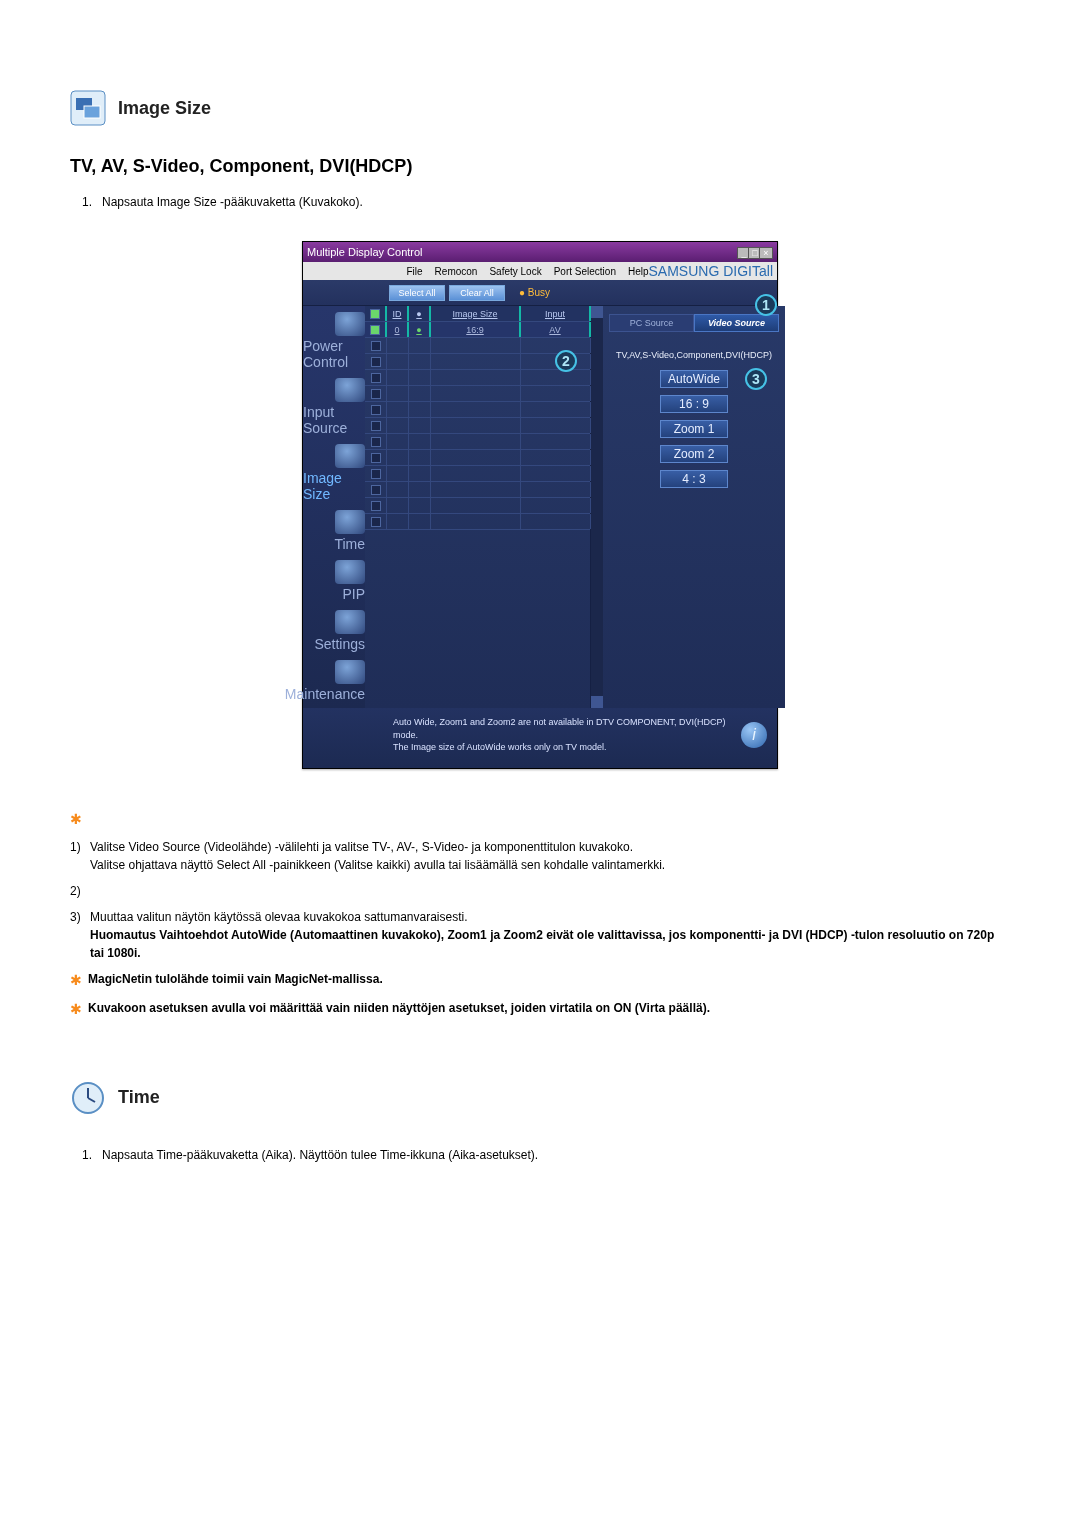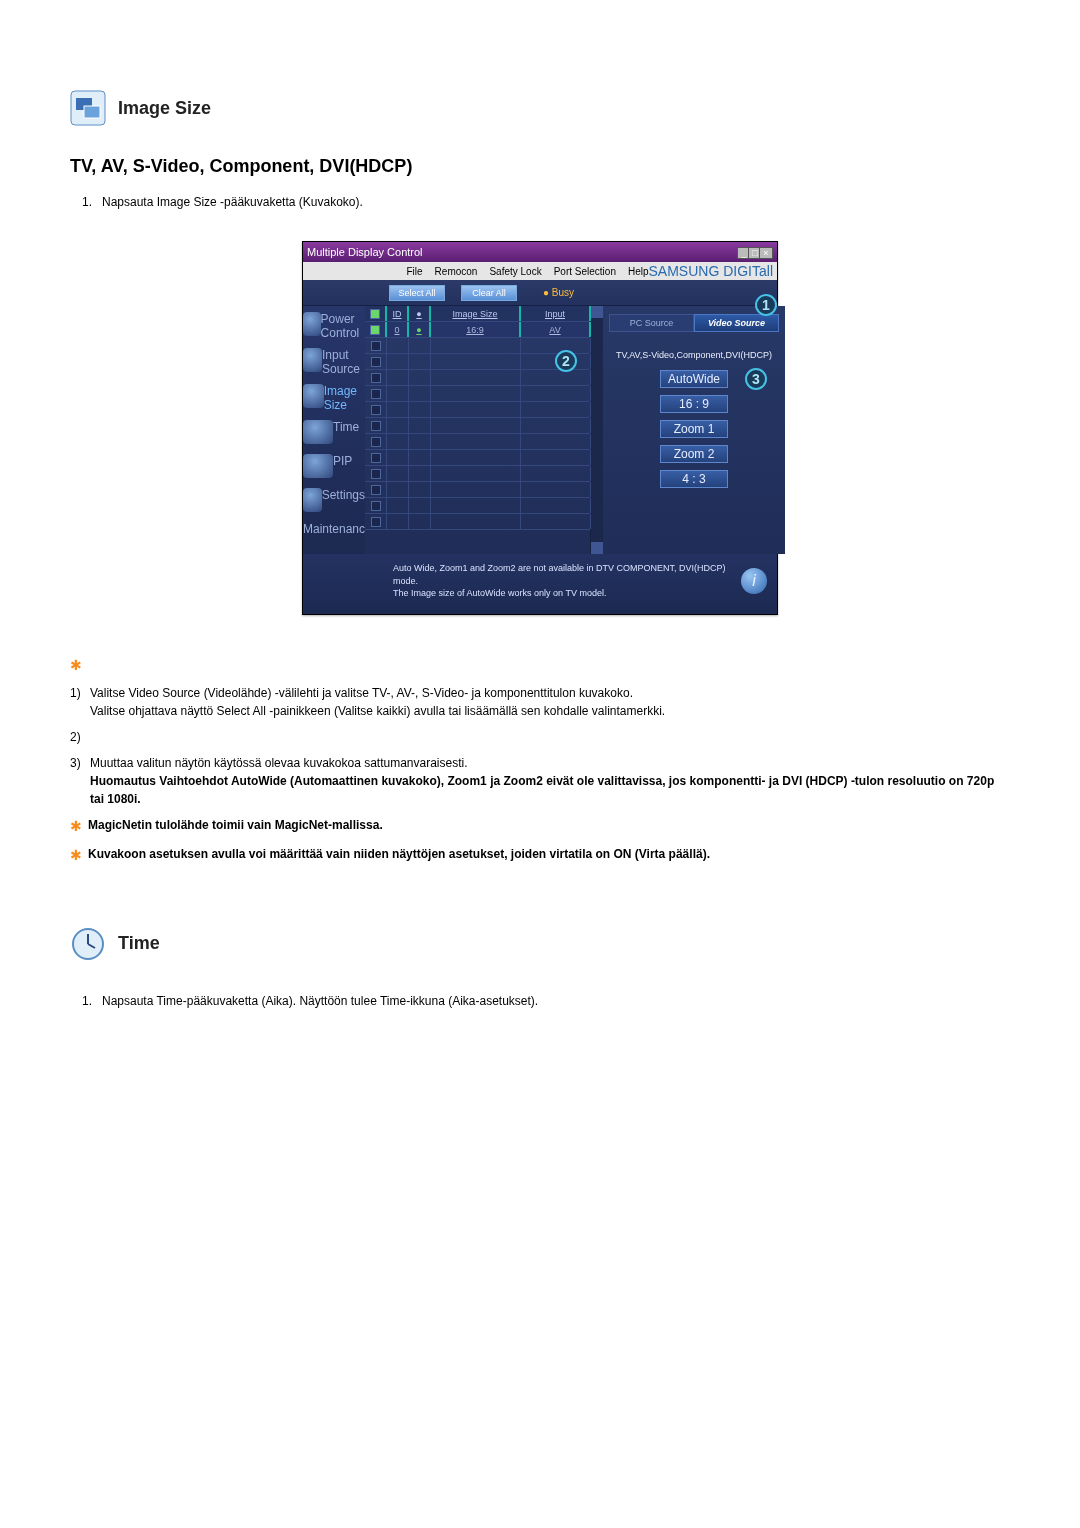--- a/index.html
+++ b/index.html
@@ -78,21 +78,21 @@
     justify-content: flex-end;
   }
   .menubar .left { display: flex; gap: 12px; }
   .menubar .brand { color: #2a6aaf; font-size: 14px; }
   .tool-row {
     height: 26px;
     background: linear-gradient(180deg,#2b3a68,#23315e);
     display: flex;
     align-items: center;
     padding-left: 86px;
-    gap: 16px;
+    gap: 4px;
     font-size: 10px;
     border-bottom: 1px solid #152043;
   }
   .tool-btn {
     background: linear-gradient(180deg,#9cc2f0,#5a90d6);
     color: #fff;
     border: 1px solid #7aa9dd;
     width: 56px; height: 16px;
     font-size: 9px;
     display: flex; align-items: center; justify-content: center;
@@ -104,22 +104,22 @@
     width: 80px;
     background: linear-gradient(180deg,#27366b,#1c2950);
     padding: 6px 0;
     display: flex;
     flex-direction: column;
     gap: 8px;
     align-items: center;
   }
   .side-item {
     width: 62px;
-    display: flex; flex-direction: row; align-items: flex-start;
-    font-size: 12px; color: #9db0da;
+    display: flex; flex-direction: column; align-items: flex-end;
+    font-size: 14px; color: #9db0da;
   }
   .side-item.active { color: #71b8ff; }
   .side-icon {
     width: 30px; height: 24px;
     background: radial-gradient(circle at 40% 30%,#7da4d8,#2f477c);
     border-radius: 4px;
     margin-bottom: 2px;
   }
   .main {
     flex: 1;

